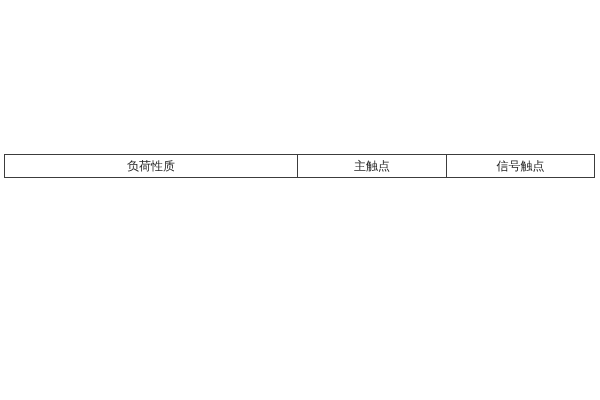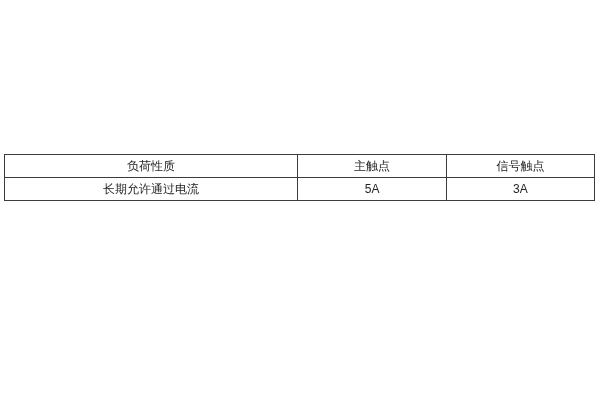--- a/index.html
+++ b/index.html
@@ -57,20 +57,15 @@
       <col class="c-signal">
     </colgroup>
     <thead>
       <tr>
         <th>负荷性质</th>
         <th>主触点</th>
         <th>信号触点</th>
       </tr>
     </thead>
     <tbody>
-      <tr>
-        <td>长期允许通过电流</td>
-        <td>5A</td>
-        <td>3A</td>
-      </tr>
     </tbody>
   </table>
 </div>
 
 </body></html>

